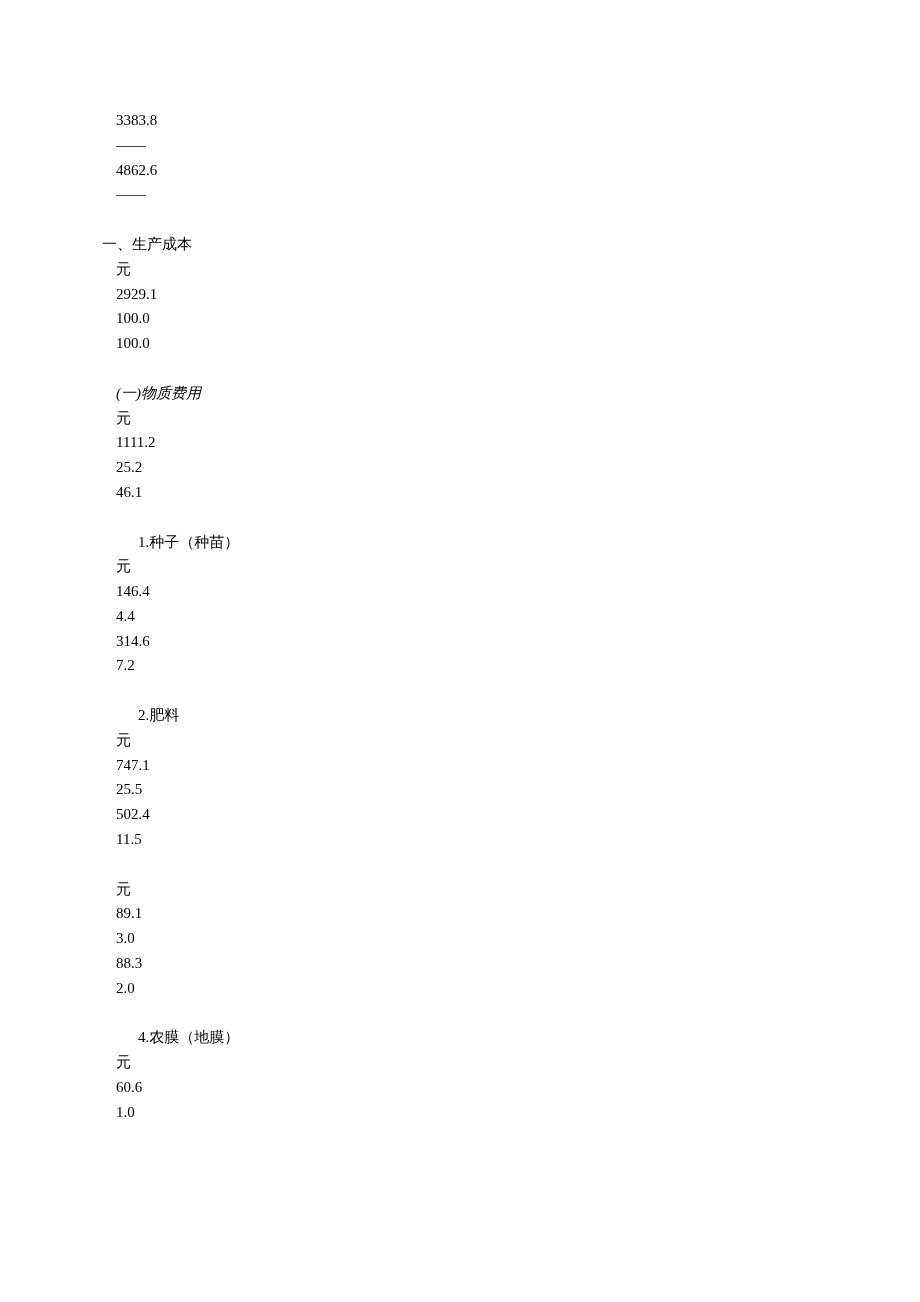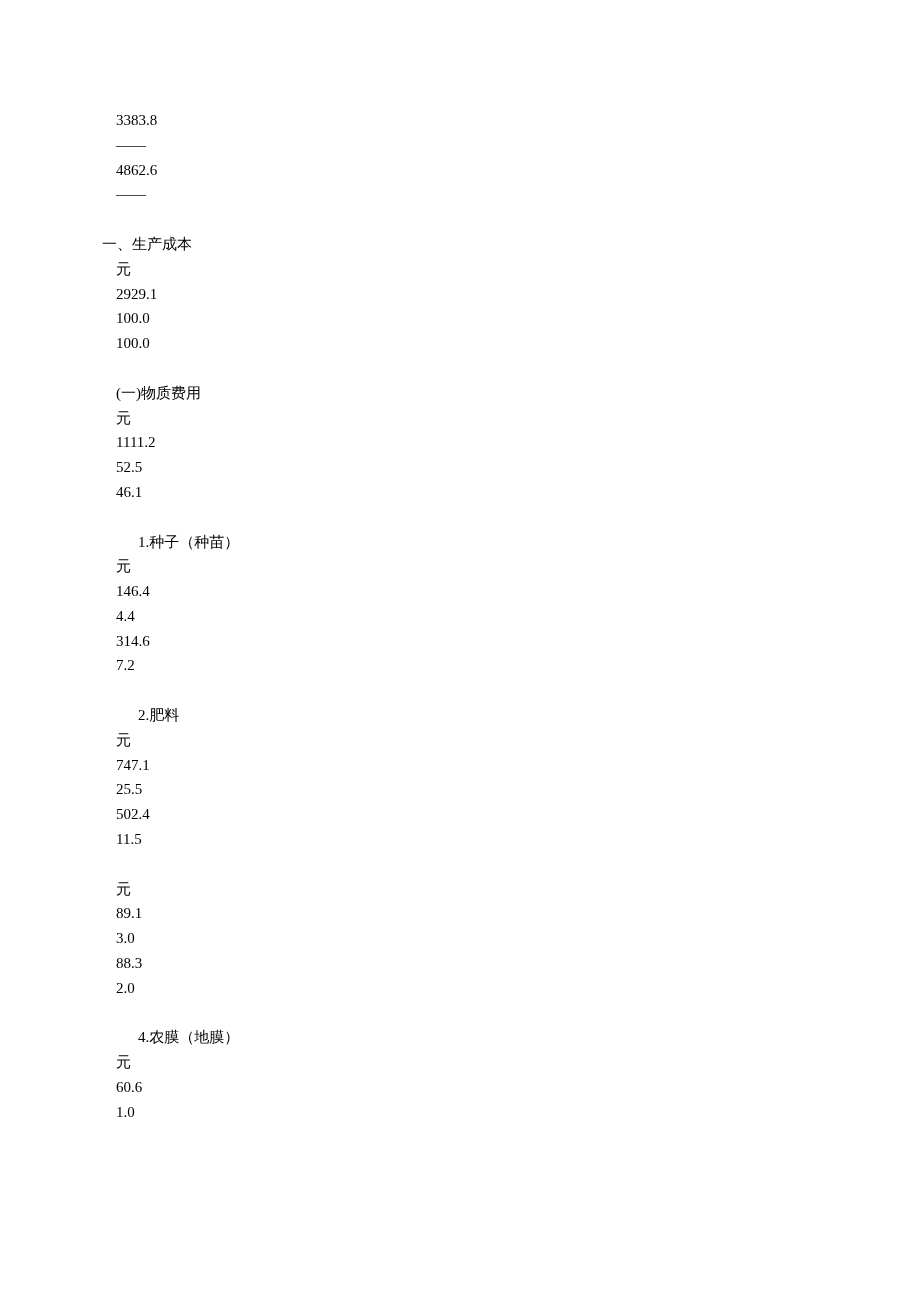--- a/index.html
+++ b/index.html
@@ -23,20 +23,21 @@
     margin-bottom: 0;
   }
   .line {
     white-space: pre;
   }
   .label-main {
     margin-left: -14px;
   }
   .label-sub1 {
     margin-left: 0;
+    font-style: italic;
   }
   .label-sub2 {
     margin-left: 22px;
     font-family: Liberation Serif, serif;
   }
 </style>
 </head>
 <body>
 
 <div class="page">
@@ -53,21 +54,21 @@
     <div class="line">元</div>
     <div class="line">2929.1</div>
     <div class="line">100.0</div>
     <div class="line">100.0</div>
   </div>
 
   <div class="group">
     <div class="line label-sub1">(一)物质费用</div>
     <div class="line">元</div>
     <div class="line">1111.2</div>
-    <div class="line">52.5</div>
+    <div class="line">25.2</div>
     <div class="line">46.1</div>
   </div>
 
   <div class="group">
     <div class="line label-sub2">1.种子（种苗）</div>
     <div class="line">元</div>
     <div class="line">146.4</div>
     <div class="line">4.4</div>
     <div class="line">314.6</div>
     <div class="line">7.2</div>

